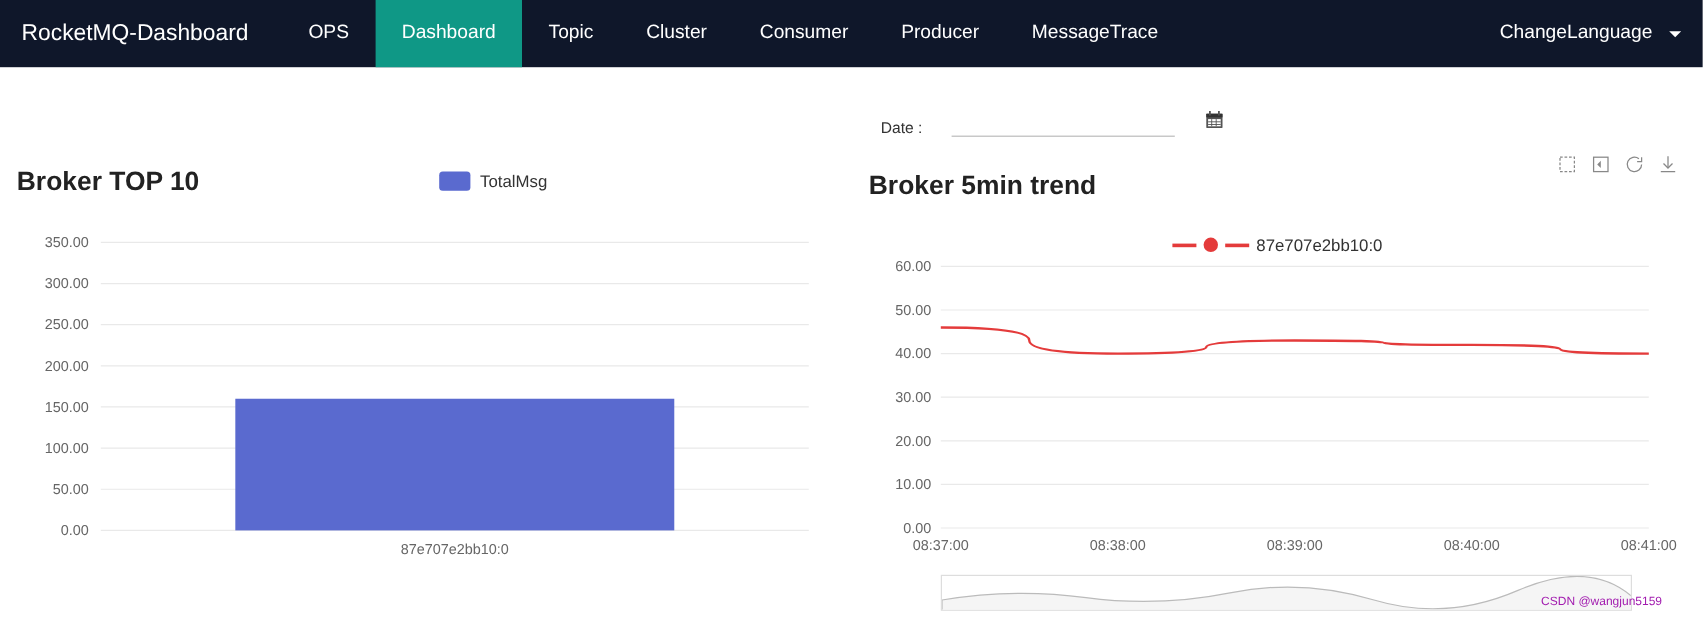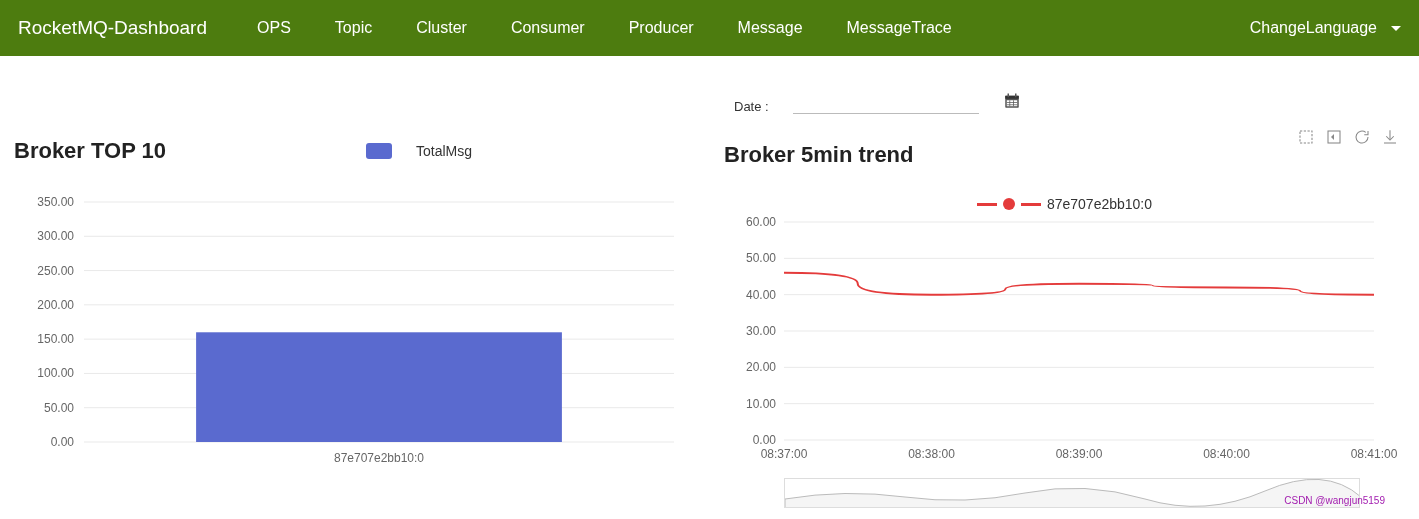--- a/index.html
+++ b/index.html
@@ -1,17 +1,17 @@
 <!DOCTYPE html>
 <html><head>
 <meta charset="utf-8">
 <style>
   *{box-sizing:border-box;margin:0;padding:0;font-family:"Segoe UI",Arial,sans-serif}
   body{background:#fff;width:1419px}
-  .navbar{background:#4d7c0f;color:#fff;height:56px;display:flex;align-items:center;padding:0 18px;font-size:17px}
+  .navbar{background:#0f172a;color:#fff;height:56px;display:flex;align-items:center;padding:0 18px;font-size:17px}
   .brand{font-size:19px;margin-right:28px;white-space:nowrap}
   .nav-items{display:flex;align-items:stretch;height:100%}
   .nav-item{display:flex;align-items:center;padding:16px 22px;cursor:pointer;font-size:16px;white-space:nowrap}
   .nav-item.active{background:#0f9886}
   .spacer{flex:1}
   .lang{display:flex;align-items:center;gap:14px;cursor:pointer;font-size:16px}
   .caret{width:0;height:0;border-left:5px solid transparent;border-right:5px solid transparent;border-top:5px solid #fff;display:inline-block}
   .content{display:flex;padding:20px 14px 10px 14px;gap:30px}
   .panel{}
   .panel.left{width:680px}
@@ -19,44 +19,44 @@
   .date-row{display:flex;align-items:flex-end;gap:24px;margin-left:10px;margin-bottom:28px;height:38px}
   .date-label{font-size:13px;color:#333}
   .date-input{width:186px;border:0;border-bottom:1px solid #bbb;height:24px;outline:none}
   .cal-icon{color:#555;cursor:pointer}
   .chart-head{display:flex;align-items:center;margin-bottom:28px}
   .chart-title{font-size:22px;font-weight:700;color:#222}
   .legend-swatch{width:26px;height:16px;border-radius:3px;display:inline-block}
   .legend-dot{width:12px;height:12px;border-radius:50%;display:inline-block}
   .legend-dash{width:20px;height:3px;display:inline-block}
   .legend-txt{font-size:14px;color:#333}
-  .legend-bar{display:flex;align-items:flex-start;gap:24px;margin-left:200px}
+  .legend-bar{display:flex;align-items:flex-start;gap:8px;margin-left:200px}
   .legend-line{display:flex;align-items:center;gap:6px;justify-content:center;margin-bottom:4px}
   .toolbox{position:absolute;right:6px;top:52px;display:flex;gap:10px;color:#888}
   .toolbox svg{width:18px;height:18px;cursor:pointer;stroke:#888;fill:none;stroke-width:1.4}
   .axis-txt{font-size:12px;fill:#666}
   .grid-line{stroke:#e9e9e9;stroke-width:1}
   .bar-rect{fill:#5a6acf}
   .line-path{stroke:#e43b3b;stroke-width:2;fill:none}
   .watermark{position:absolute;right:20px;bottom:2px;font-size:10px;color:#a21caf;font-family:Arial}
   .zoom-box{border:1px solid #ddd;height:30px;margin:8px 0 0 60px;width:576px;position:relative;overflow:hidden}
   .zoom-path{stroke:#bbb;fill:#f5f5f5}
 </style>
 </head>
 <body>
 
 <div class="navbar">
   <div class="brand">RocketMQ-Dashboard</div>
   <div class="nav-items">
     <div class="nav-item">OPS</div>
+    <div class="nav-item active">Dashboard</div>
     <div class="nav-item">Topic</div>
     <div class="nav-item">Cluster</div>
     <div class="nav-item">Consumer</div>
     <div class="nav-item">Producer</div>
-    <div class="nav-item">Message</div>
     <div class="nav-item">MessageTrace</div>
   </div>
   <div class="spacer"></div>
   <div class="lang">
     <span>ChangeLanguage</span>
     <span class="caret"></span>
   </div>
 </div>
 
 <div class="content">

